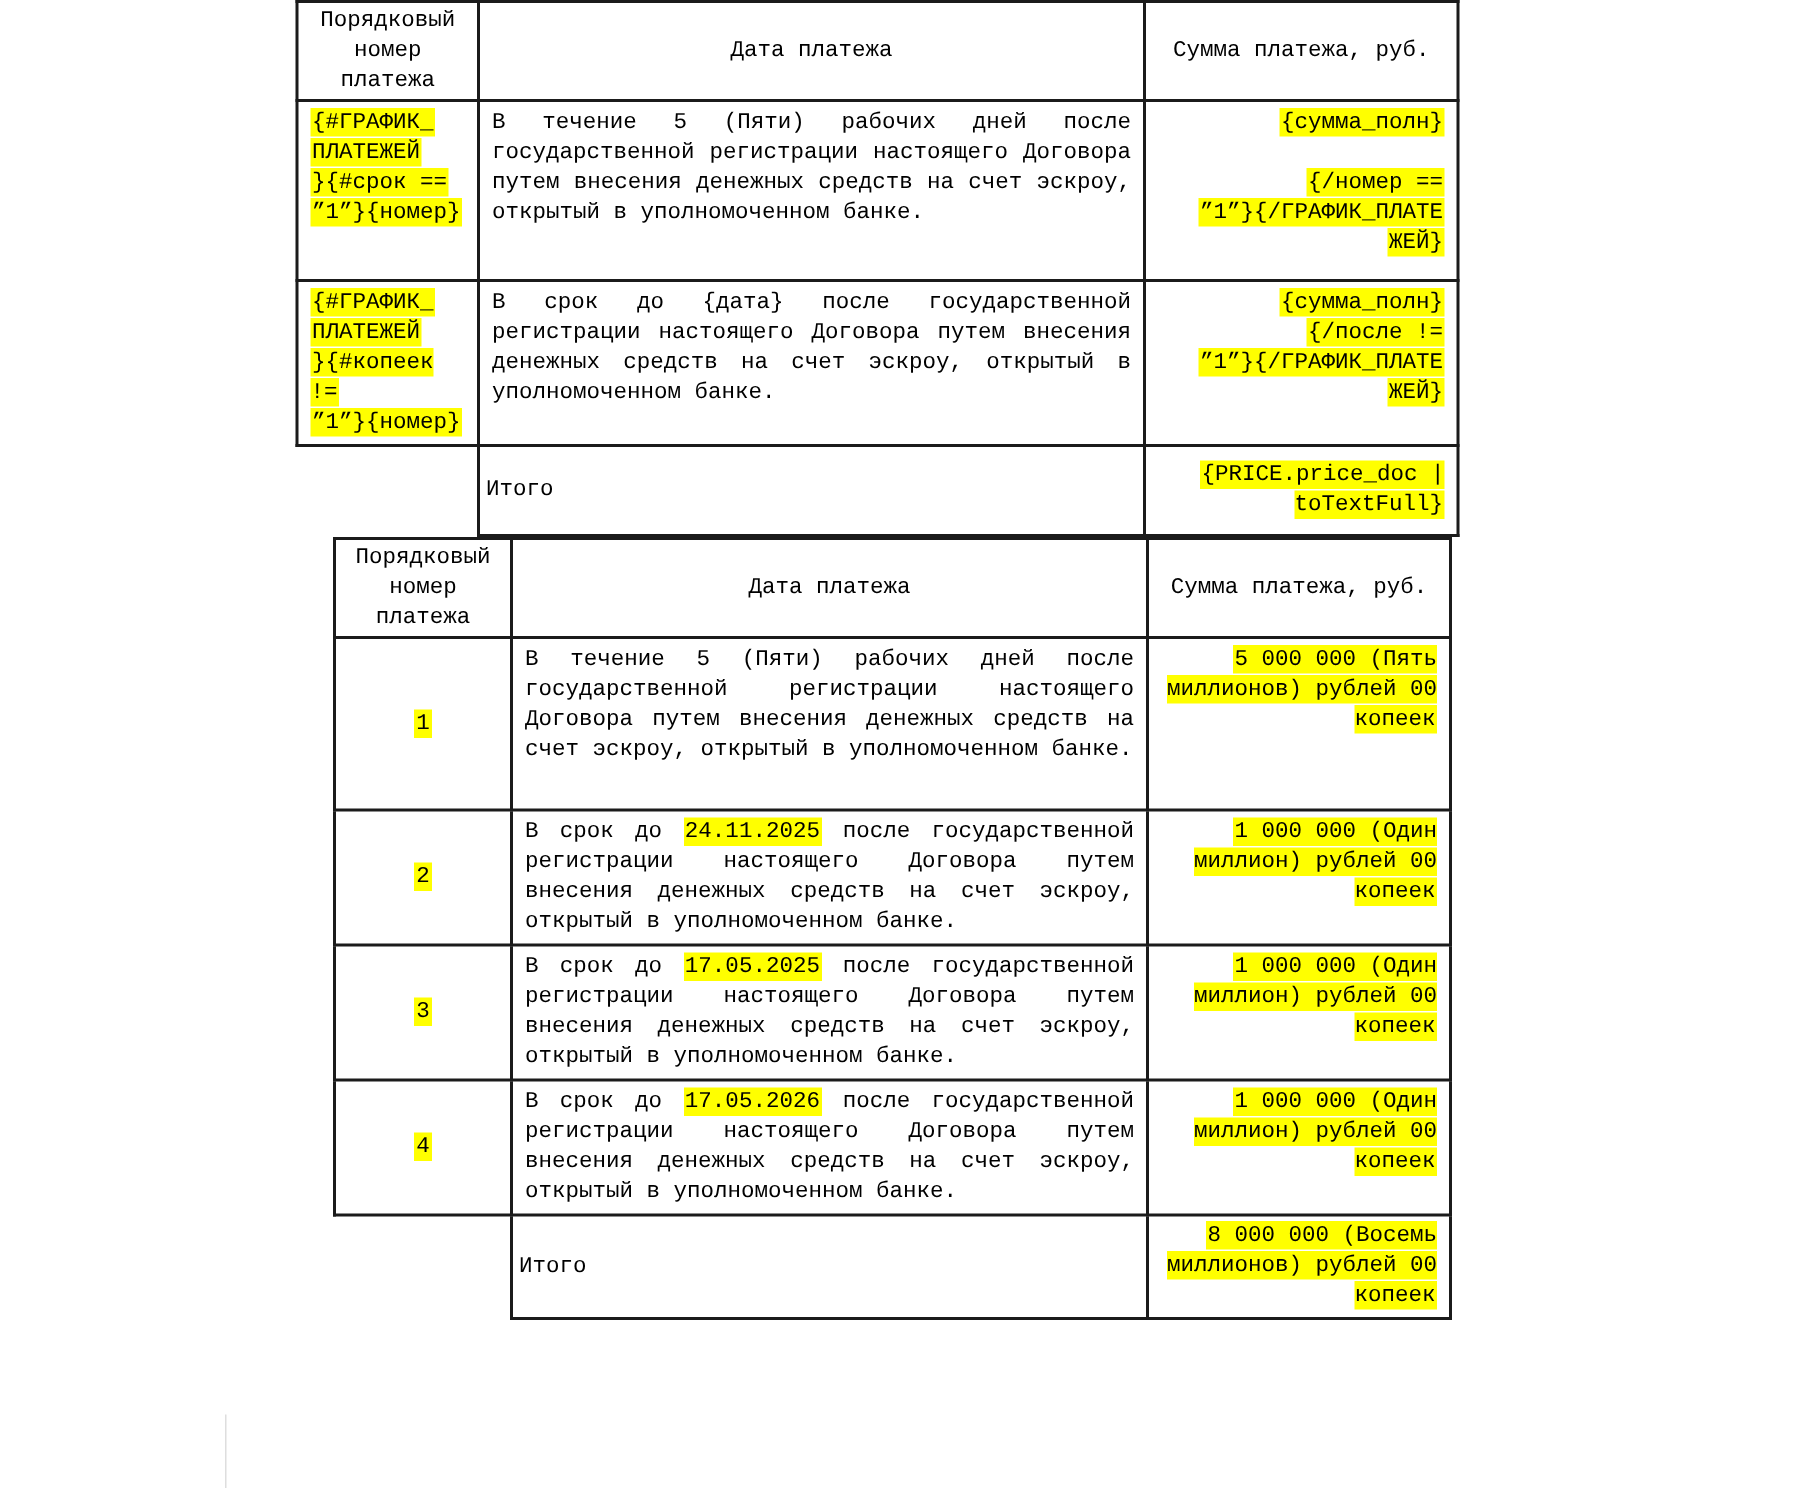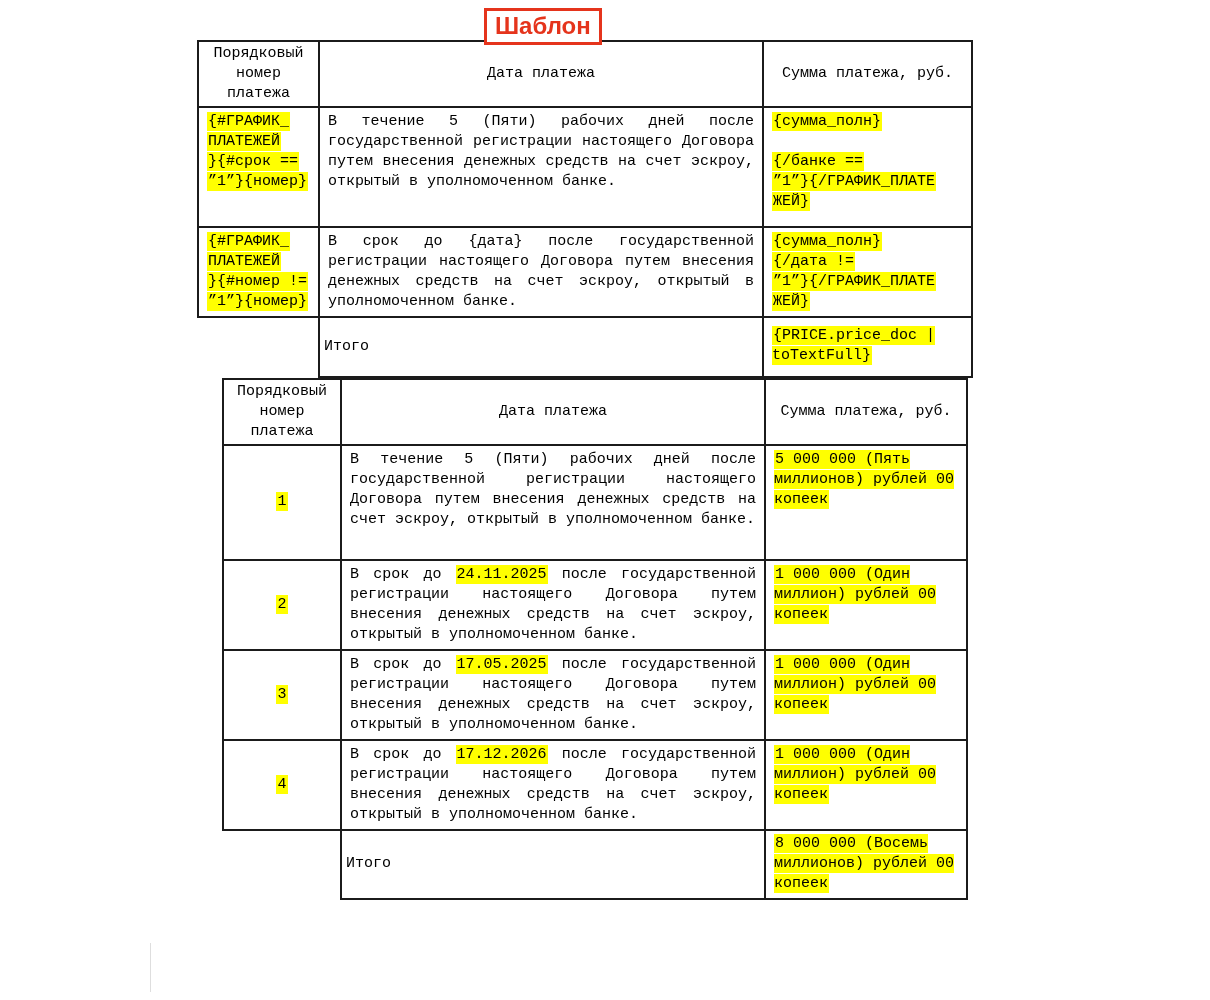--- a/index.html
+++ b/index.html
@@ -58,42 +58,39 @@
   #table-result thead tr{height:63px;}
   #table-result tbody tr:nth-child(1){height:115px;}
   #table-result tbody tr:nth-child(2){height:80px;}
   #table-result tbody tr:nth-child(3){height:80px;}
   #table-result tbody tr:nth-child(4){height:82px;}
   #table-result tbody tr:nth-child(5){height:63px;}
 
   .cell-num{text-align:left;padding:6px 3px 6px 6px;}
   #table-result .cell-num{text-align:center;vertical-align:middle;}
   .cell-date{text-align:justify;padding:5px 9px;}
-  .cell-sum{text-align:left;padding:11px 5px 5px;}
+  .cell-sum{text-align:right;padding:11px 5px 5px;}
   .total-row .cell-total-label{vertical-align:middle;text-align:left;padding-left:4px;}
   .total-row .cell-sum{vertical-align:middle;padding-top:3px;}
   .ghost{border:none !important;background:transparent;}
   .blank-line{height:20px;}
   mark.hl{background:var(--highlight,#ffff00);color:inherit;padding:1px 1px;}
 
   
   .edge-artifact{
     position:absolute;left:150px;top:943px;height:49px;width:0;
     border-left:1px solid #dedede;
   }
 </style>
 </head>
 <body>
 
 <div class="page">
 
   <section>
-    <div class="title-row tpl-title-row">
-      <span class="sec-title">Шаблон</span>
-    </div>
     <table class="pay-table" id="table-template">
       <colgroup>
           <col style="width:121px">
           <col style="width:444px">
           <col style="width:209px">
         </colgroup>
       <thead>
         <tr>
           <th>Порядковый номер платежа</th>
           <th>Дата платежа</th>
@@ -105,36 +102,36 @@
             <td class="cell-num">
               <div><mark class="hl">{#ГРАФИК_</mark></div>
               <div><mark class="hl">ПЛАТЕЖЕЙ</mark></div>
               <div><mark class="hl">}{#срок ==</mark></div>
               <div><mark class="hl">”1”}{номер}</mark></div>
             </td>
             <td class="cell-date">В течение 5 (Пяти) рабочих дней после государственной регистрации настоящего Договора путем внесения денежных средств на счет эскроу, открытый в уполномоченном банке.</td>
             <td class="cell-sum">
               <div><mark class="hl">{сумма_полн}</mark></div>
               <div class="blank-line"></div>
-              <div><mark class="hl">{/банке ==</mark></div>
+              <div><mark class="hl">{/номер ==</mark></div>
               <div><mark class="hl">”1”}{/ГРАФИК_ПЛАТЕ</mark></div>
               <div><mark class="hl">ЖЕЙ}</mark></div>
             </td>
           </tr>
           <tr>
             <td class="cell-num">
               <div><mark class="hl">{#ГРАФИК_</mark></div>
               <div><mark class="hl">ПЛАТЕЖЕЙ</mark></div>
-              <div><mark class="hl">}{#номер !=</mark></div>
+              <div><mark class="hl">}{#копеек !=</mark></div>
               <div><mark class="hl">”1”}{номер}</mark></div>
             </td>
             <td class="cell-date">В срок до {дата} после государственной регистрации настоящего Договора путем внесения денежных средств на счет эскроу, открытый в уполномоченном банке.</td>
             <td class="cell-sum">
               <div><mark class="hl">{сумма_полн}</mark></div>
-              <div><mark class="hl">{/дата !=</mark></div>
+              <div><mark class="hl">{/после !=</mark></div>
               <div><mark class="hl">”1”}{/ГРАФИК_ПЛАТЕ</mark></div>
               <div><mark class="hl">ЖЕЙ}</mark></div>
             </td>
           </tr>
           <tr class="total-row">
             <td class="ghost"></td>
             <td class="cell-total-label">Итого</td>
             <td class="cell-sum"><mark class="hl">{PRICE.price_doc | toTextFull}</mark></td>
           </tr>
         </tbody>
@@ -166,21 +163,21 @@
             <td class="cell-date">В срок до <mark class="hl">24.11.2025</mark> после государственной регистрации настоящего Договора путем внесения денежных средств на счет эскроу, открытый в уполномоченном банке.</td>
             <td class="cell-sum"><mark class="hl">1 000 000 (Один миллион) рублей 00 копеек</mark></td>
           </tr>
           <tr>
             <td class="cell-num"><mark class="hl">3</mark></td>
             <td class="cell-date">В срок до <mark class="hl">17.05.2025</mark> после государственной регистрации настоящего Договора путем внесения денежных средств на счет эскроу, открытый в уполномоченном банке.</td>
             <td class="cell-sum"><mark class="hl">1 000 000 (Один миллион) рублей 00 копеек</mark></td>
           </tr>
           <tr>
             <td class="cell-num"><mark class="hl">4</mark></td>
-            <td class="cell-date">В срок до <mark class="hl">17.12.2026</mark> после государственной регистрации настоящего Договора путем внесения денежных средств на счет эскроу, открытый в уполномоченном банке.</td>
+            <td class="cell-date">В срок до <mark class="hl">17.05.2026</mark> после государственной регистрации настоящего Договора путем внесения денежных средств на счет эскроу, открытый в уполномоченном банке.</td>
             <td class="cell-sum"><mark class="hl">1 000 000 (Один миллион) рублей 00 копеек</mark></td>
           </tr>
           <tr class="total-row">
             <td class="ghost"></td>
             <td class="cell-total-label">Итого</td>
             <td class="cell-sum"><mark class="hl">8 000 000 (Восемь миллионов) рублей 00 копеек</mark></td>
           </tr>
         </tbody>
     </table>
   </section>

